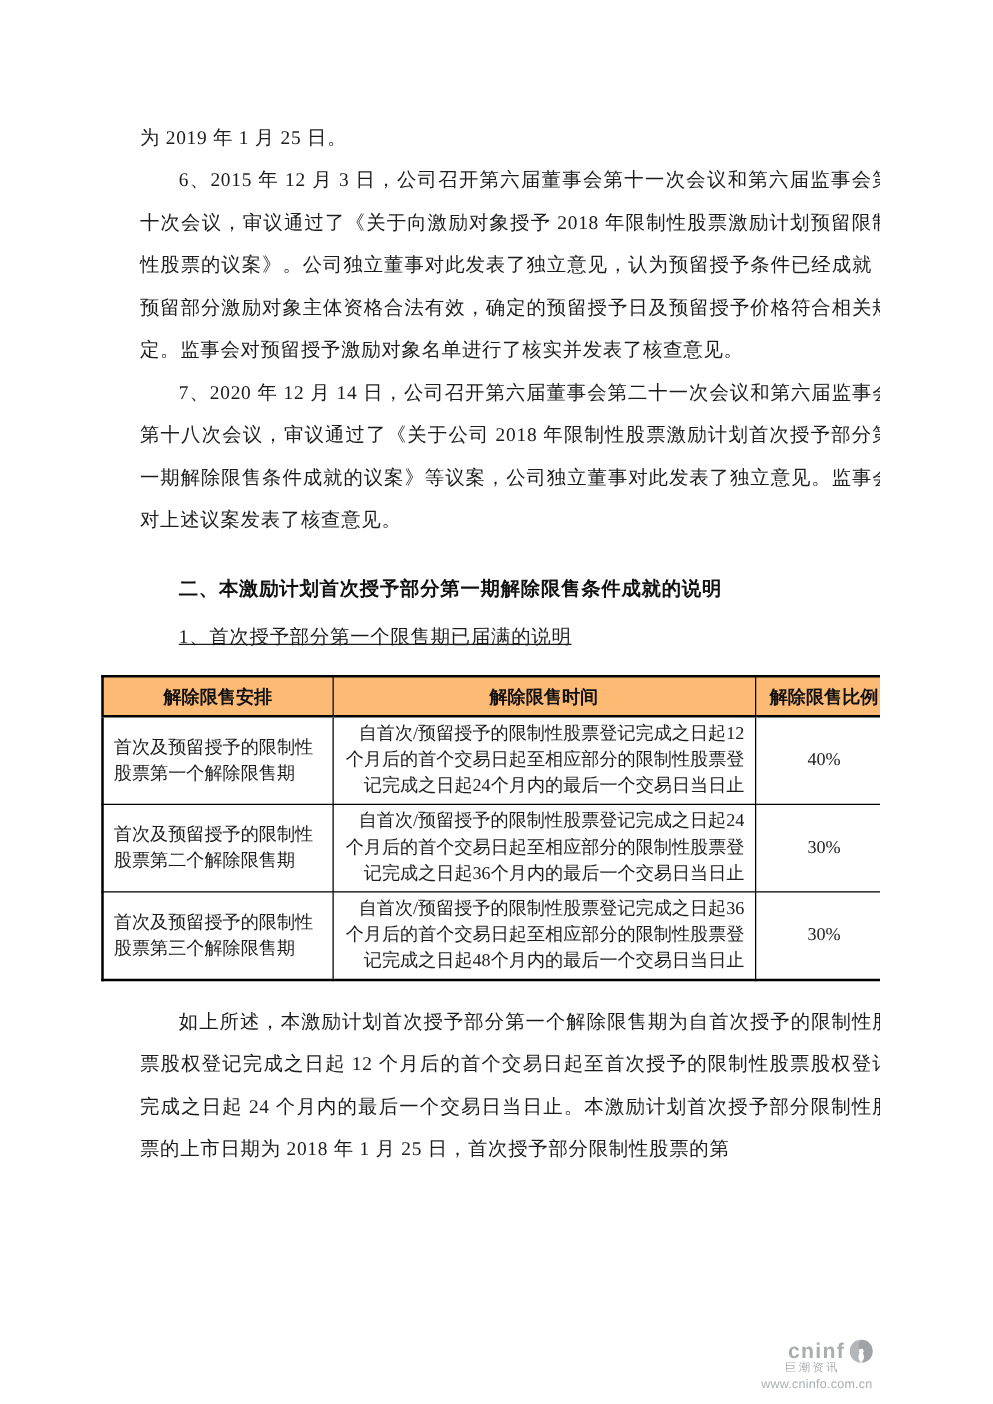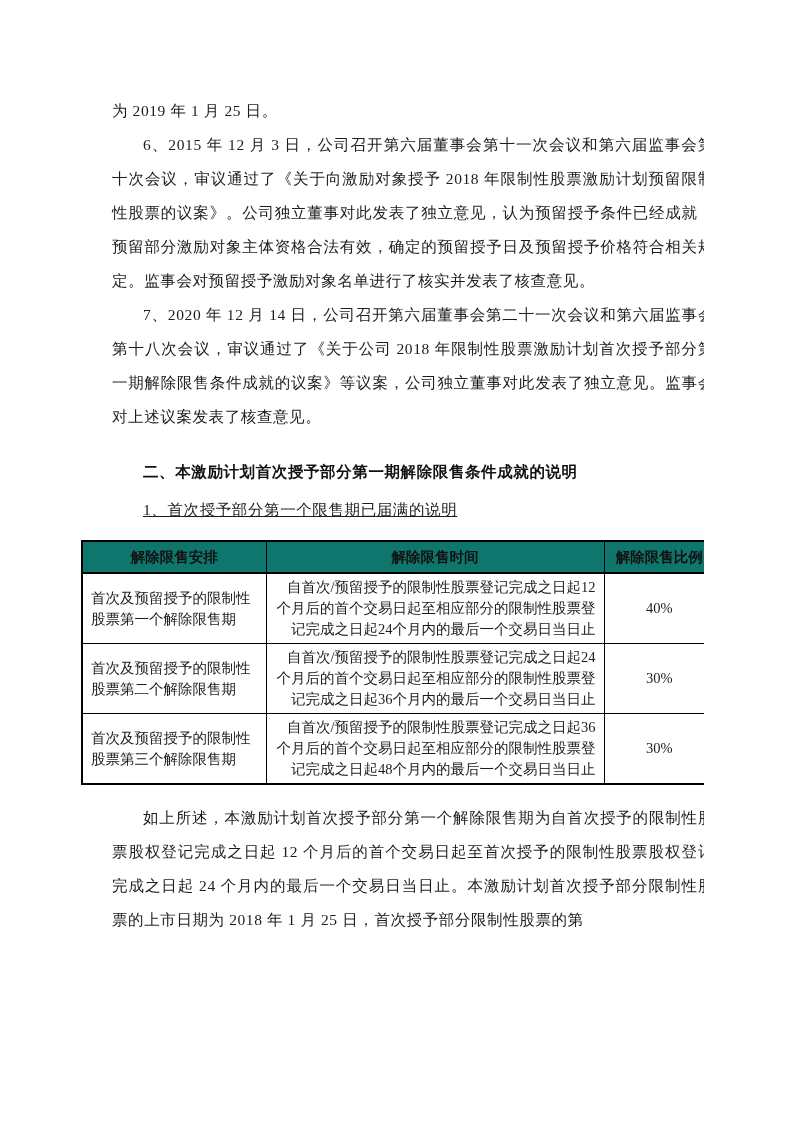--- a/index.html
+++ b/index.html
@@ -50,21 +50,21 @@
     width: 633px;
     margin: 13px 0 16px 0;
     border-collapse: collapse;
     table-layout: fixed;
     border: 2px solid #000000;
   }
   table.release-table th, table.release-table td {
     border: 1px solid #000000;
   }
   table.release-table thead th {
-    background: #0f766e;
+    background: #fdba74;
     font-family: "Liberation Sans", "DejaVu Sans", sans-serif;
     font-weight: bold;
     font-size: 14.5px;
     text-align: center;
     height: 32px;
     padding: 2px 4px;
     border-bottom-width: 2px;
     color: #111111;
   }
   table.release-table td {
@@ -158,13 +158,25 @@
           <td class="cell-time">自首次/预留授予的限制性股票登记完成之日起36个月后的首个交易日起至相应部分的限制性股票登记完成之日起48个月内的最后一个交易日当日止</td>
           <td class="cell-ratio">30%</td>
         </tr>
       </tbody>
     </table>
 
     <p class="para">如上所述，本激励计划首次授予部分第一个解除限售期为自首次授予的限制性股票股权登记完成之日起 12 个月后的首个交易日起至首次授予的限制性股票股权登记完成之日起 24 个月内的最后一个交易日当日止。本激励计划首次授予部分限制性股票的上市日期为 2018 年 1 月 25 日，首次授予部分限制性股票的第</p>
 
   </div>
 
+  <div class="footer">
+    <div class="brand-row">
+      <span class="logo-text">cninf</span>
+      <svg class="logo-swirl" viewBox="0 0 24 24" aria-hidden="true">
+        <path d="M12 2 C6.2 2 2 6.2 2 12 C2 17.8 6.2 22 12 22 C8.8 18.8 8.8 15.2 12 12 C15.2 8.8 15.2 5.2 12 2 Z" fill="#b4b7ba"></path>
+        <path d="M12 2 C17.8 2 22 6.2 22 12 C22 17.8 17.8 22 12 22 C15.2 18.8 15.2 15.2 12 12 C8.8 8.8 8.8 5.2 12 2 Z" fill="#9fa3a6"></path>
+        <circle cx="12" cy="12" r="2.1" fill="#ffffff"></circle>
+      </svg>
+    </div>
+    <div class="brand-cn">巨潮资讯</div>
+    <div class="website">www.cninfo.com.cn</div>
+  </div>
 </div>
 
 </body></html>

